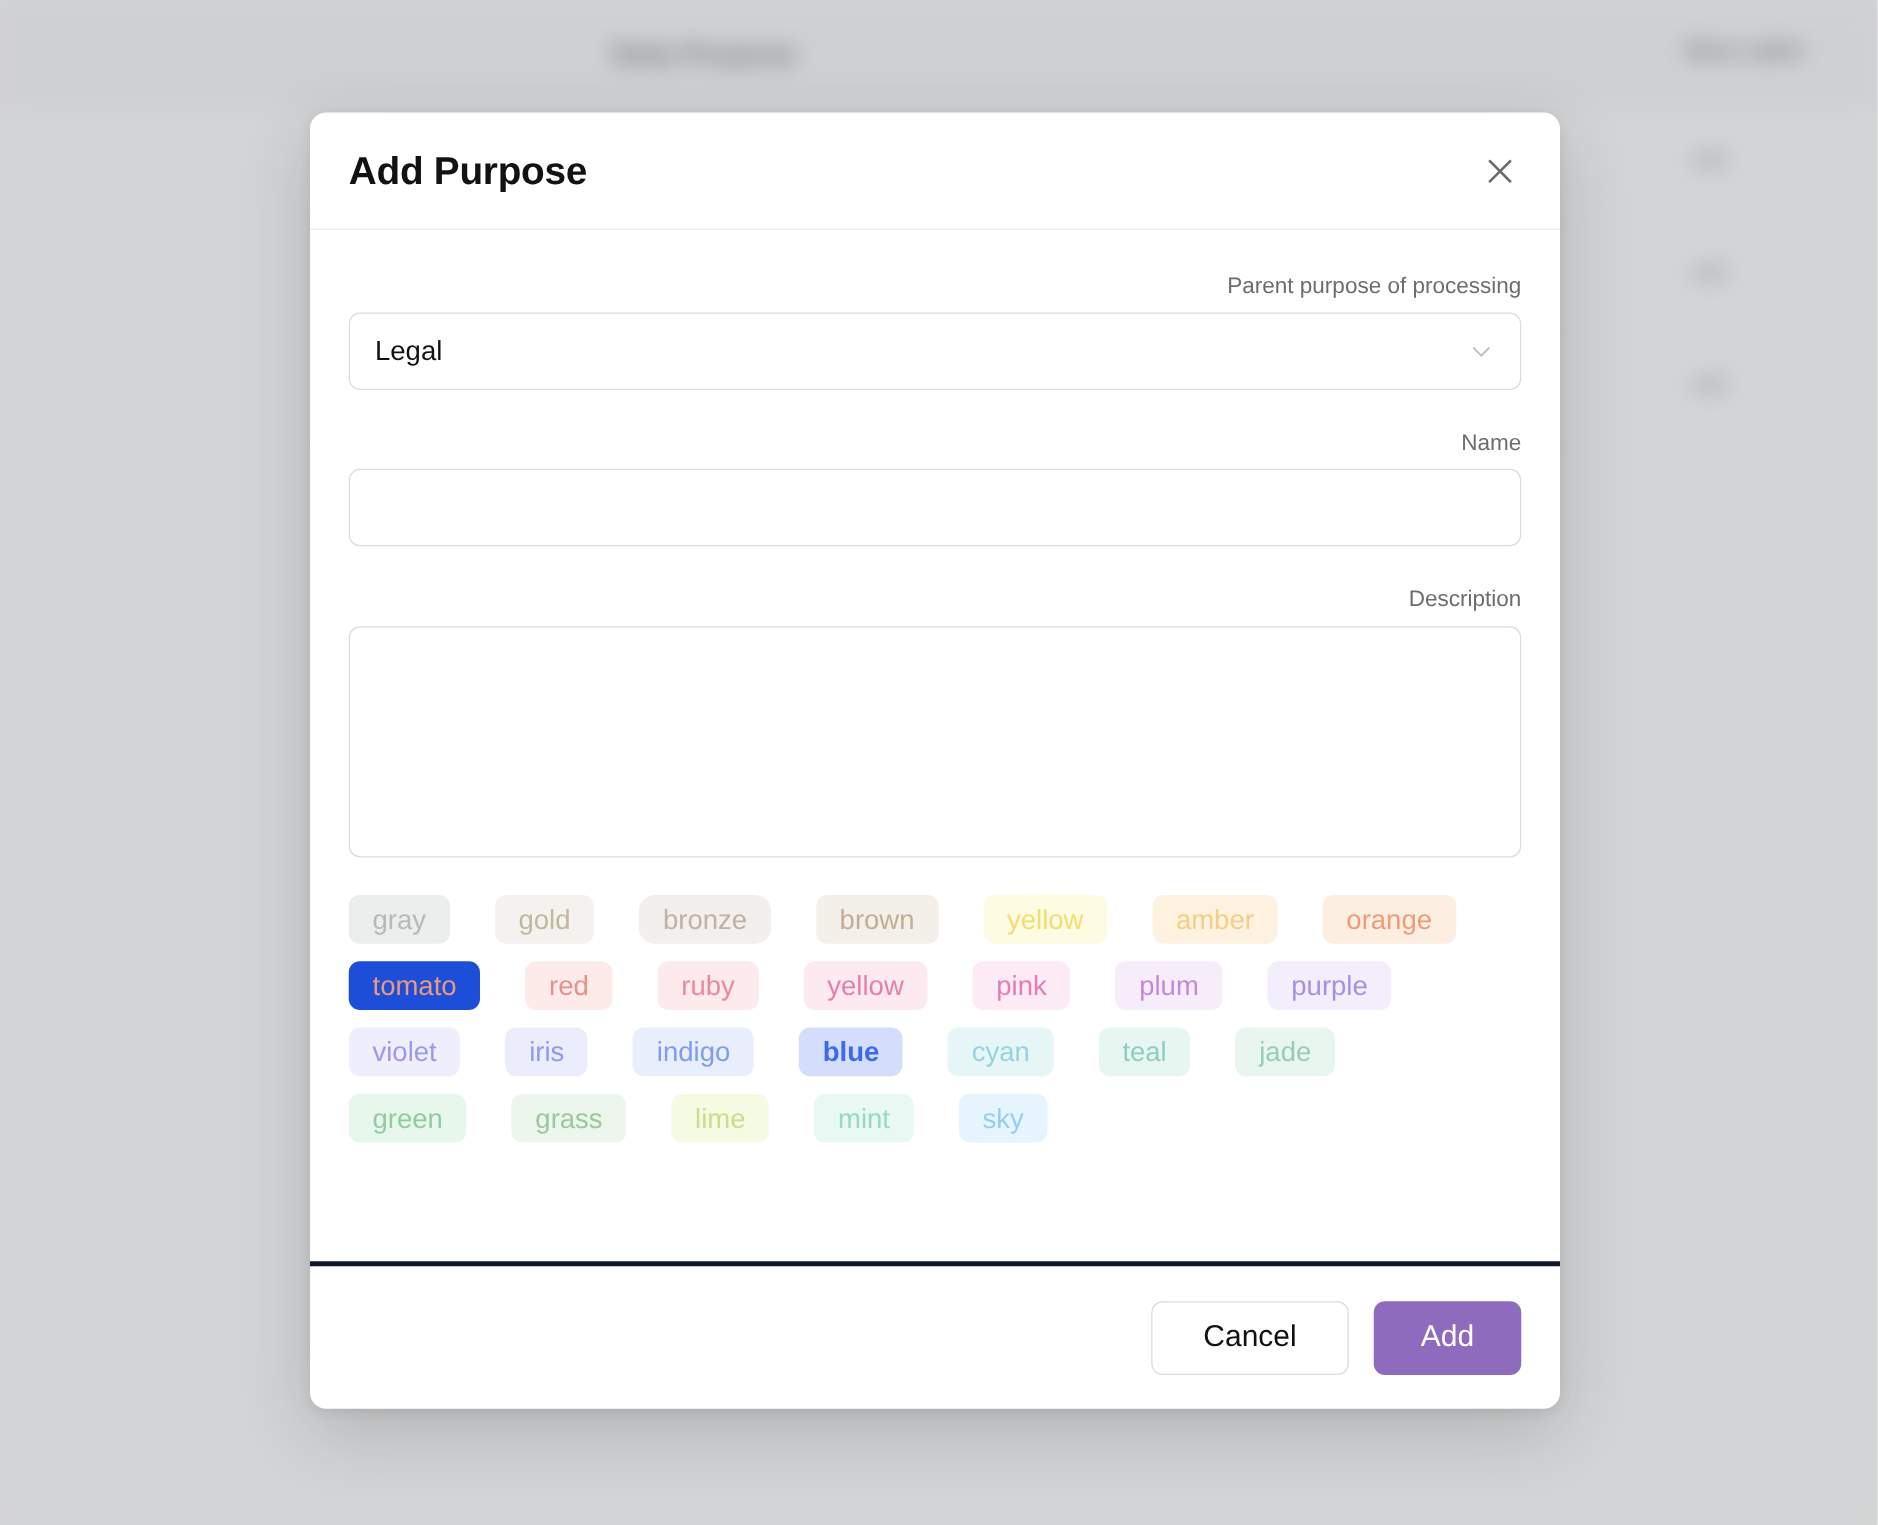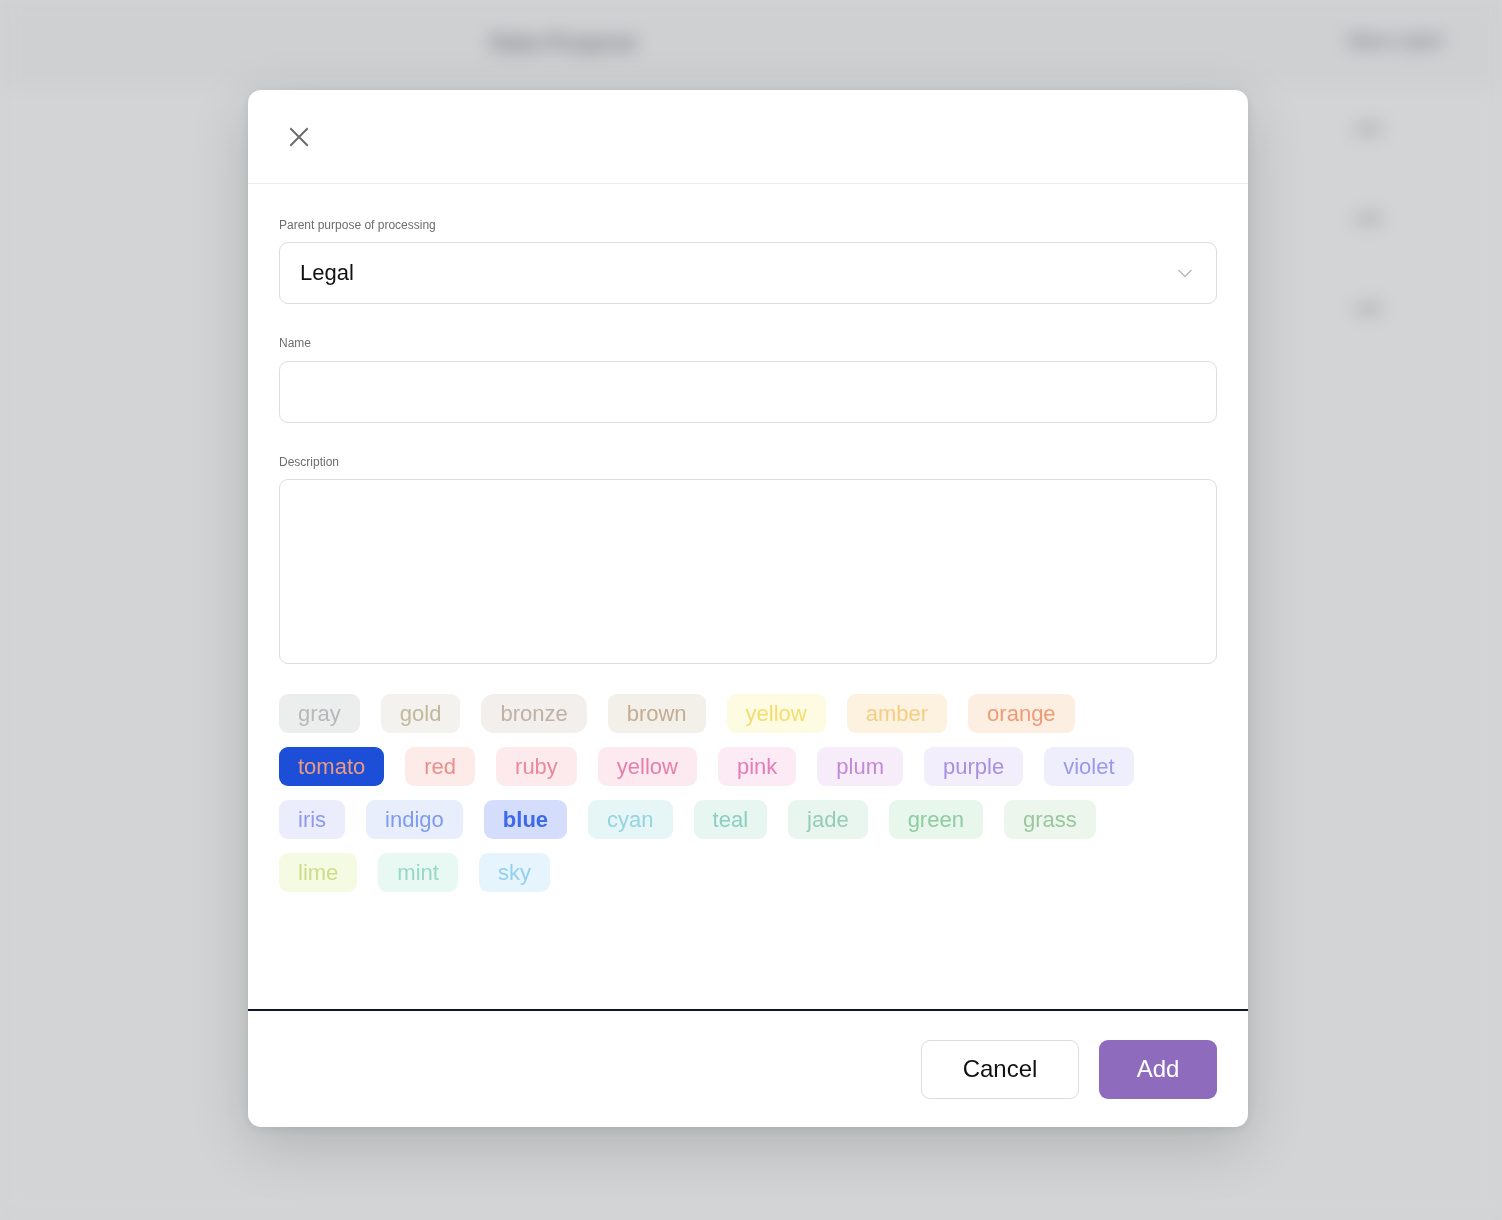--- a/index.html
+++ b/index.html
@@ -68,22 +68,22 @@
   }
   .close-btn svg { display: block; }
 
   .modal-body {
     flex: 1 1 auto;
     padding: 34px 31px 0 31px;
     overflow: hidden;
   }
 
   .field-label {
-    font-size: 12px; color: #6d6d6d; font-weight: 400;
-    margin-bottom: 10px; line-height: 1.2;
+    font-size: 18px; color: #6d6d6d; font-weight: 400;
+    margin-bottom: 10px; line-height: 1.2; text-align: right;
   }
 
   .select-wrap { position: relative; margin-bottom: 32px; }
   .select-box {
     width: 100%; height: 62px;
     border: 1px solid #dddddd; border-radius: 9px;
     background: #fff;
     display: flex; align-items: center;
     padding: 0 20px;
     font-size: 22px; color: #111; cursor: pointer;
@@ -108,38 +108,38 @@
     padding: 14px 18px;
     font-size: 20px; color: #111;
     font-family: "Liberation Sans", sans-serif;
     margin-bottom: 30px;
     display: block;
   }
 
   .color-label { margin-bottom: 12px; }
   .swatches {
     display: flex; flex-wrap: wrap;
-    gap: 14px 21px;
+    gap: 14px 36px;
     max-width: 900px;
     margin-top: 17px;
   }
   .chip {
     border: none; border-radius: 9px;
     padding: 0 19px;
     height: 39px; line-height: 39px;
     font-size: 22px;
     font-family: "Liberation Sans", sans-serif;
     cursor: pointer;
     white-space: nowrap;
   }
   .chip.selected { font-weight: 700; }
 
   .modal-footer {
     flex: 0 0 118px;
-    border-top: 2px solid #0f172a;
+    border-top: 4px solid #0f172a;
     display: flex; align-items: center; justify-content: flex-end;
     gap: 20px;
     padding: 0 31px;
   }
   .btn {
     height: 59px;
     border-radius: 9px;
     font-size: 24px;
     font-family: "Liberation Sans", sans-serif;
     cursor: pointer;
@@ -170,20 +170,21 @@
     <span class="cell">edit</span>
   </div>
   <div class="bg-row" style="top:268px;">
     <span class="cell">edit</span>
   </div>
 </div>
 
 <div id="modal">
 
   <div class="modal-header">
+    <div class="modal-title">Add Purpose</div>
     <button class="close-btn">
       <span>
         <svg width="28" height="28" viewBox="0 0 28 28" fill="none">
           <path d="M6 6 L22 22 M22 6 L6 22" stroke="#6b6b6b" stroke-width="2" stroke-linecap="square"></path>
         </svg>
       </span>
     </button>
   </div>
 
   <div class="modal-body">

